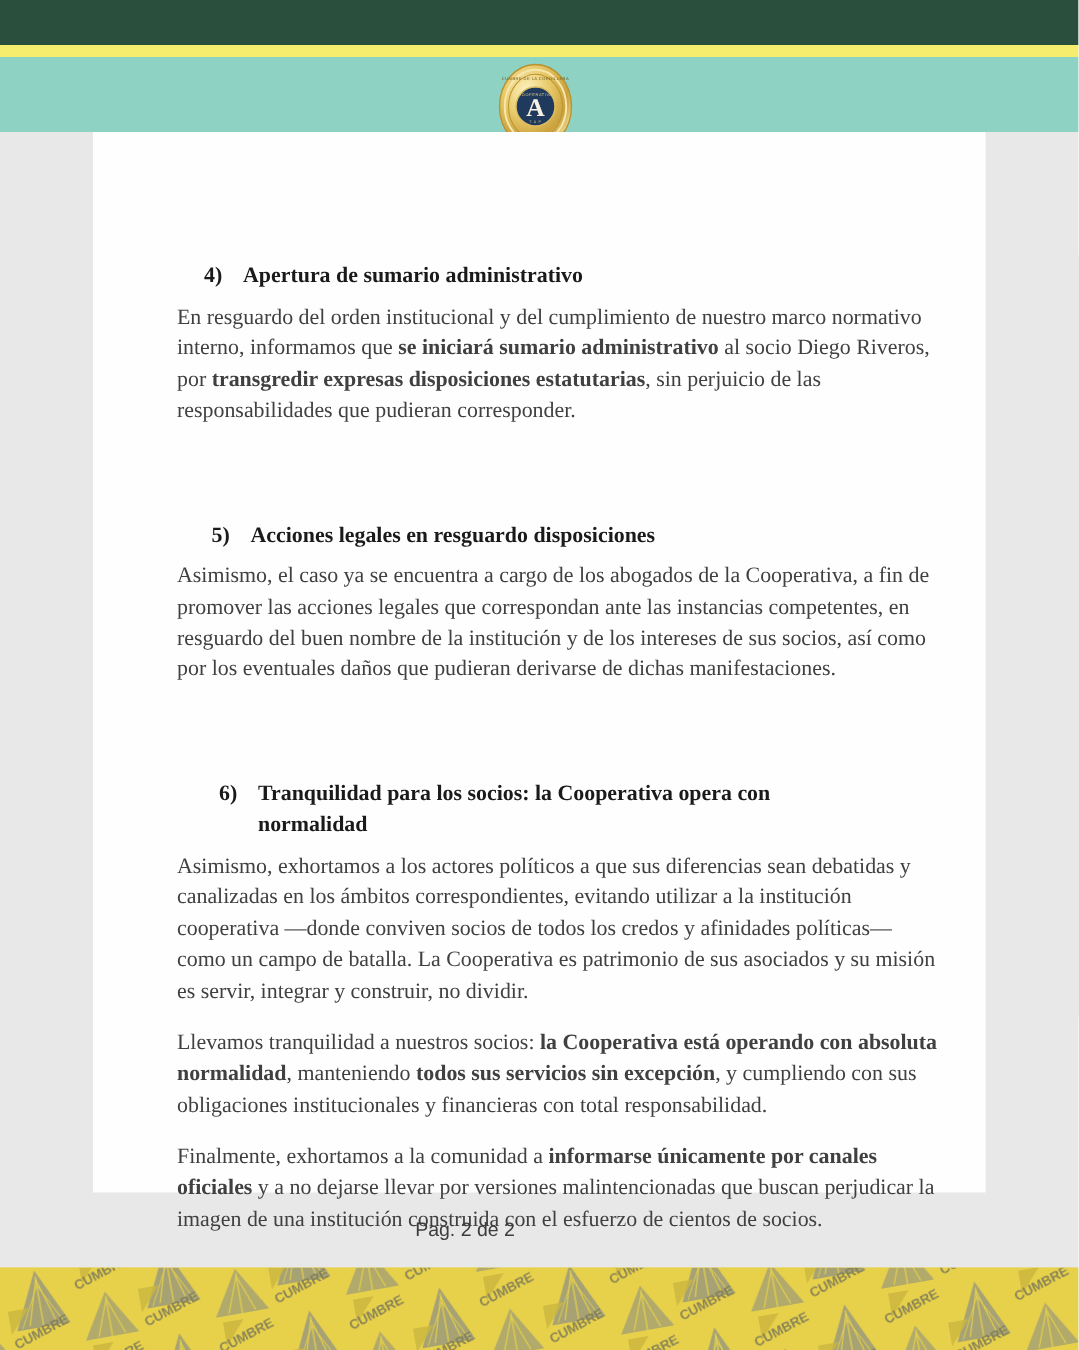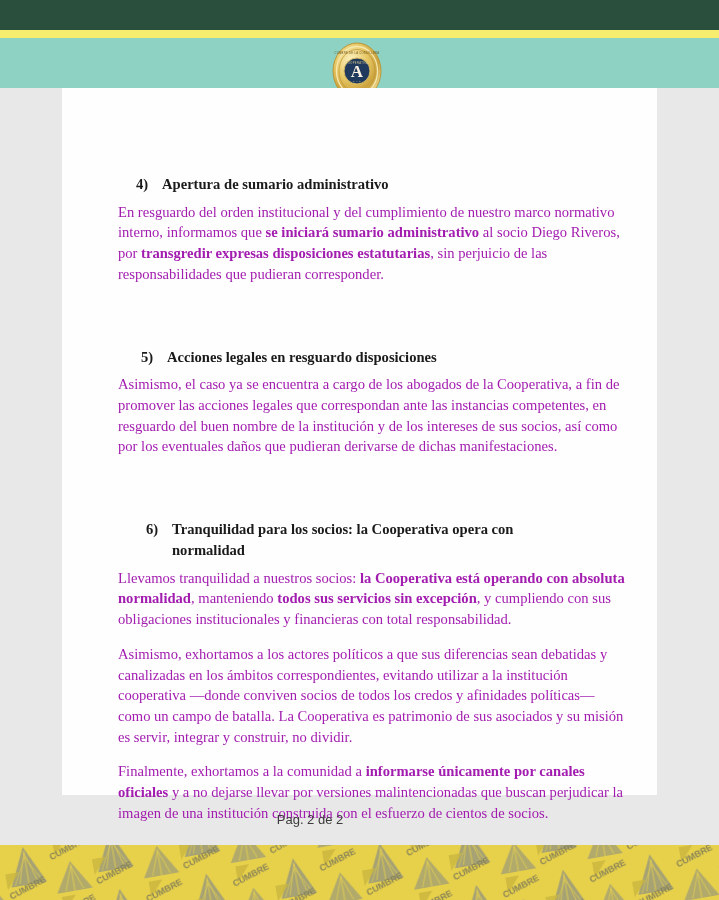--- a/index.html
+++ b/index.html
@@ -107,21 +107,21 @@
     margin-top: 48px;
   }
   .h-4 { margin-left: 18px; margin-top: 0; }
   .h-5 { margin-left: 23px; }
   .h-6 { margin-left: 28px; }
   .h-6 .htxt { max-width: 400px; }
 
   p.body {
     font-size: 14.6px;
     line-height: 1.42;
-    color: #a21caf;
+    color: #404040;
     margin: 0 0 14px 0;
     text-align: left;
   }
   p.body b { font-weight: bold; }
 
   .sign-block {
     margin-top: 24px;
     font-size: 14.6px;
     line-height: 1.45;
     color: #a16207;
@@ -262,22 +262,22 @@
     <div class="h-item h-5">
       <span class="num">5)</span>
       <span class="htxt">Acciones legales en resguardo disposiciones</span>
     </div>
     <p class="body">Asimismo, el caso ya se encuentra a cargo de los abogados de la Cooperativa, a fin de promover las acciones legales que correspondan ante las instancias competentes, en resguardo del buen nombre de la institución y de los intereses de sus socios, así como por los eventuales daños que pudieran derivarse de dichas manifestaciones.</p>
 
     <div class="h-item h-6">
       <span class="num">6)</span>
       <span class="htxt">Tranquilidad para los socios: la Cooperativa opera con normalidad</span>
     </div>
+    <p class="body">Asimismo, exhortamos a los actores políticos a que sus diferencias sean debatidas y canalizadas en los ámbitos correspondientes, evitando utilizar a la institución cooperativa —donde conviven socios de todos los credos y afinidades políticas— como un campo de batalla. La Cooperativa es patrimonio de sus asociados y su misión es servir, integrar y construir, no dividir.</p>
     <p class="body">Llevamos tranquilidad a nuestros socios: <b>la Cooperativa está operando con absoluta normalidad</b>, manteniendo <b>todos sus servicios sin excepción</b>, y cumpliendo con sus obligaciones institucionales y financieras con total responsabilidad.</p>
-    <p class="body">Asimismo, exhortamos a los actores políticos a que sus diferencias sean debatidas y canalizadas en los ámbitos correspondientes, evitando utilizar a la institución cooperativa —donde conviven socios de todos los credos y afinidades políticas— como un campo de batalla. La Cooperativa es patrimonio de sus asociados y su misión es servir, integrar y construir, no dividir.</p>
     <p class="body">Finalmente, exhortamos a la comunidad a <b>informarse únicamente por canales oficiales</b> y a no dejarse llevar por versiones malintencionadas que buscan perjudicar la imagen de una institución construida con el esfuerzo de cientos de socios.</p>
 
     <div class="sign-block">
       <span class="sign-title">Consejo de Administración</span>
     </div>
 
     <div class="place-date">Caacupé, 14 de febrero de 2026</div>
 
     <div class="transparente-wrap">
       <div class="transparente">

